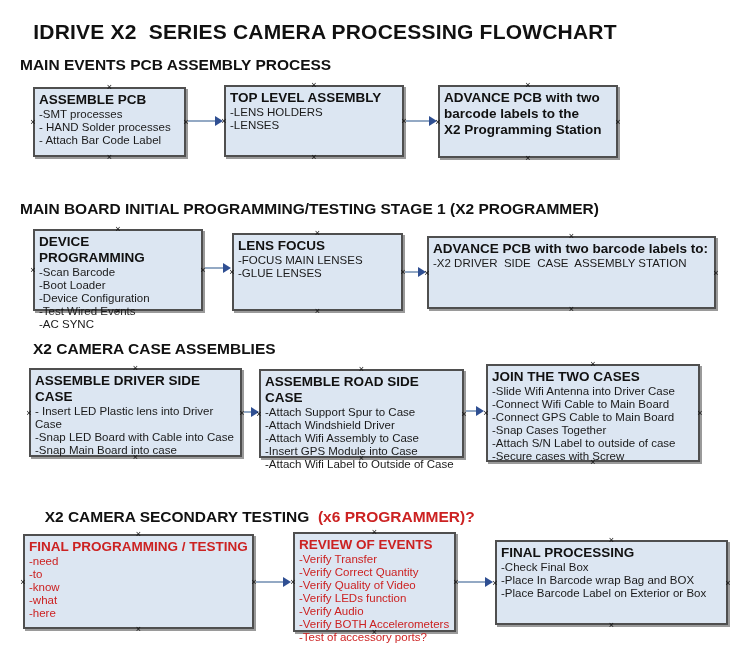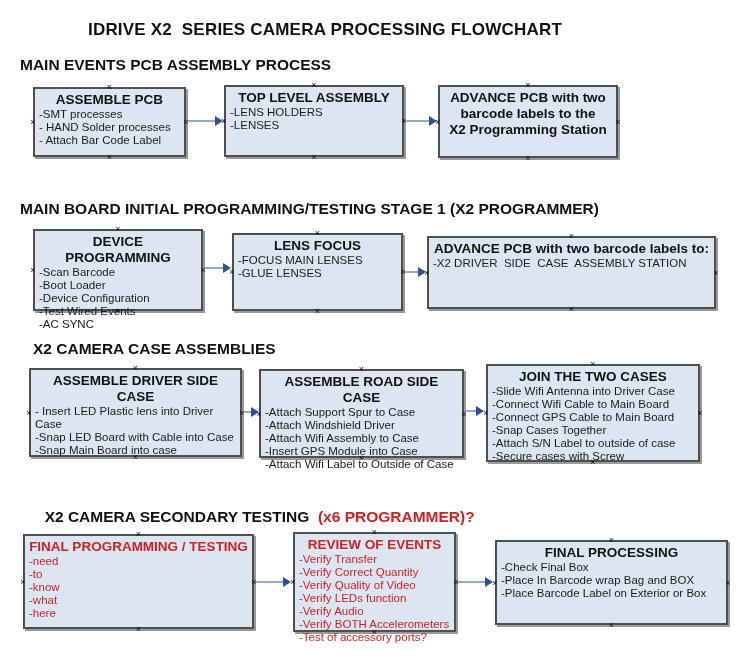--- a/index.html
+++ b/index.html
@@ -4,40 +4,40 @@
 <style>
   html,body{margin:0;padding:0;}
   body{
     width:747px;height:662px;position:relative;overflow:hidden;
     background:#ffffff;
     font-family:"Liberation Sans", sans-serif;
     color:#1a1a1a;
   }
   .page-title{
     position:absolute;left:0;top:20px;width:650px;
-    text-align:center;font-size:17px;font-weight:bold;
+    text-align:center;font-size:21px;font-weight:bold;
     white-space:pre-wrap;letter-spacing:0.2px;color:#111;
   }
   .sech{
     position:absolute;font-size:15.5px;font-weight:bold;color:#111;
     white-space:pre-wrap;
   }
   .redtxt{color:var(--red);}
   .box{
     position:absolute;
     background:var(--box_fill);
     border:2px solid var(--box_border);
     box-shadow:2px 2px 0 #9a9a9a;
     padding:3px 4px 2px 4px;
     box-sizing:border-box;
     overflow:visible;
   }
   .bt{
     font-size:13.5px;font-weight:bold;line-height:16px;
-    white-space:pre-line;color:#111;text-align:center;
+    white-space:pre-line;color:#111;
   }
   .item{
     font-size:11.5px;line-height:13px;white-space:pre-wrap;color:#1a1a1a;
   }
   .box.red .bt,.box.red .item{color:var(--red);}
   .arrow{position:absolute;height:12px;}
   .al{
     position:absolute;left:0;right:6px;top:5px;height:2px;
     background:var(--arrow_line);
   }

